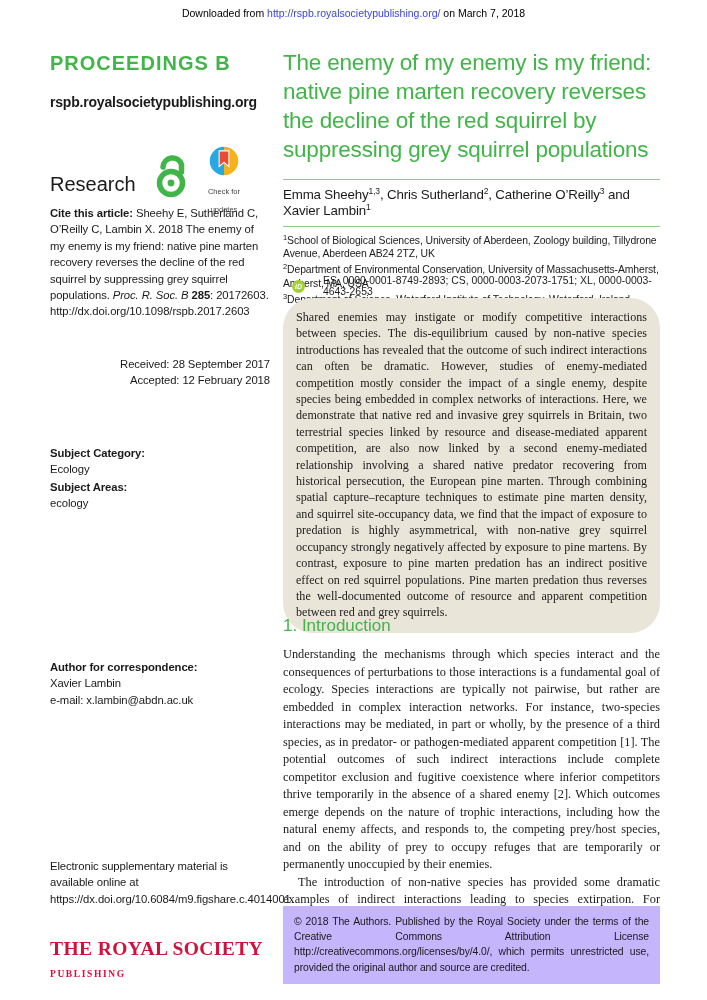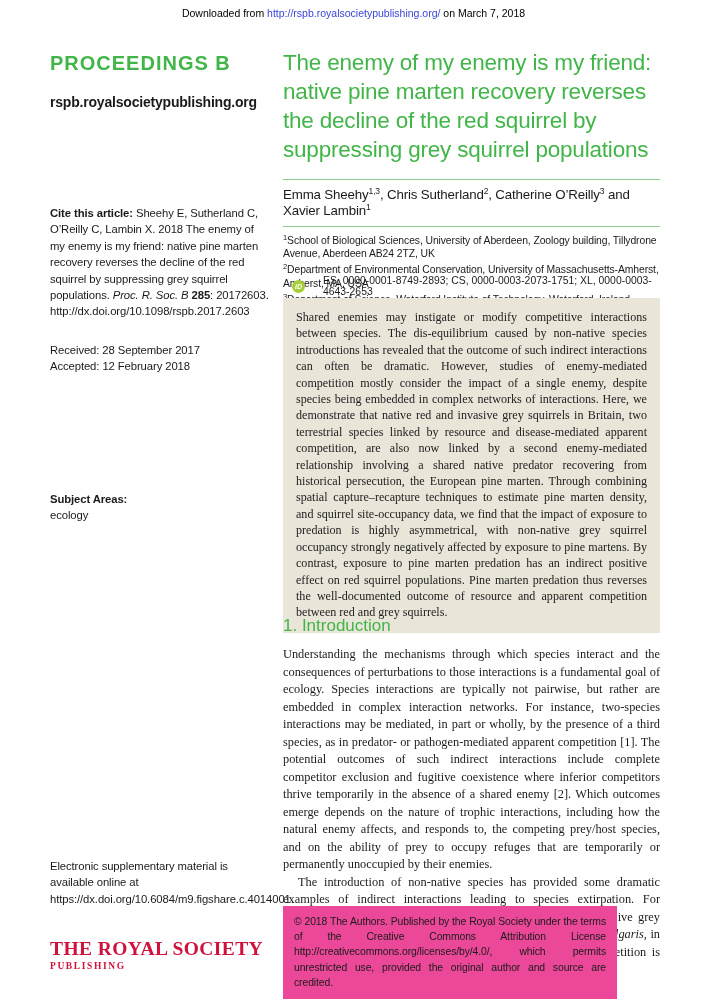--- a/index.html
+++ b/index.html
@@ -32,29 +32,29 @@
   }
   .research-row { position: absolute; top: 98px; left: 0; width: 220px; height: 54px; }
   .research-label { position: absolute; left: 0; bottom: 4px; font-size: 20px; color: #1a1a1a; }
   .oa-icon { position: absolute; left: 104px; top: 2px; }
   .crossmark { position: absolute; left: 148px; top: 0; width: 52px; text-align: center; cursor: pointer; }
   .crossmark .cm-text { font-size: 7.5px; line-height: 8.5px; color: #444; margin-top: 1px; }
 
   .small-block { font-size: 11.3px; line-height: 16.4px; color: #1a1a1a; letter-spacing: -0.1px; }
   .small-block b { letter-spacing: -0.1px; }
   .cite-block { position: absolute; top: 157px; left: 0; width: 220px; }
-  .received-block { position: absolute; top: 294px; left: 0; width: 220px; }
+  .received-block { position: absolute; top: 308px; left: 0; width: 220px; text-align: right; }
   .subject-cat { position: absolute; top: 397px; left: 0; width: 220px; }
-  .subject-areas { position: absolute; top: 443px; left: 0; width: 220px; }
+  .subject-areas { position: absolute; top: 431px; left: 0; width: 220px; }
   .keywords { position: absolute; top: 489px; left: 0; width: 220px; }
   .correspondence { position: absolute; top: 611px; left: 0; width: 220px; }
   .esm { position: absolute; top: 810px; left: 0; width: 220px; }
   .rs-logo { position: absolute; top: 890px; left: 0; width: 220px; font-family: "Liberation Serif", serif; color: #d0113b; }
   .rs-main { font-size: 19.5px; font-weight: bold; letter-spacing: 0.4px; white-space: nowrap; }
-  .rs-sub { font-size: 9.5px; font-weight: bold; letter-spacing: 1.6px; margin-top: 1px; }
+  .rs-sub { font-size: 9.5px; font-weight: bold; letter-spacing: 1.6px; margin-top: 9px; }
 
   
   .right { position: absolute; left: 283px; top: 48px; width: 377px; }
   .title {
     position: absolute; top: 0; left: 0; width: 377px;
     font-size: 22.5px; line-height: 29px; font-weight: normal;
     color: #42b549; letter-spacing: -0.2px;
   }
   .authors-band {
     position: absolute; top: 131px; left: 0; width: 377px;
@@ -67,74 +67,104 @@
   .affils sup { font-size: 7.5px; }
   .orcid-row { position: absolute; top: 227px; left: 9px; width: 377px; font-size: 10.4px; color: #1a1a1a; display: flex; align-items: center; gap: 18px; }
   .orcid-icon {
     display: inline-flex; align-items: center; justify-content: center;
     width: 13px; height: 13px; border-radius: 50%;
     background: #a6ce39; color: #fff; font-size: 7px; font-weight: bold; font-style: italic;
     flex: 0 0 13px;
   }
   .abstract-box {
     position: absolute; top: 250px; left: 0; width: 377px;
-    background: #e9e5d8; padding: 11px 13px 12px 13px;
+    background: #e9e5d8; padding: 11px 13px 12px 13px; border-radius: 30px;
   }
   .abstract-box p {
     font-family: "Liberation Serif", serif;
     font-size: 12.1px; line-height: 16.4px; text-align: justify; color: #222;
   }
   .intro-h { position: absolute; top: 568px; left: 0; font-size: 17px; font-weight: normal; color: #42b549; }
   .intro-body { position: absolute; top: 598px; left: 0; width: 377px; }
   .body-p {
     font-family: "Liberation Serif", serif;
     font-size: 12.35px; line-height: 17.5px; text-align: justify; color: #1a1a1a;
   }
   .body-p.indent { text-indent: 15px; }
   .license-box {
-    position: absolute; top: 858px; left: 0; width: 334px;
-    background: #ec4899; padding: 8px 11px 9px 11px;
+    position: absolute; top: 858px; left: 0; width: 377px;
+    background: #c4b5fd; padding: 8px 11px 9px 11px;
     font-size: 10.4px; line-height: 15.2px; color: #1a1a1a; text-align: justify; letter-spacing: -0.1px;
   }
   .license-box a { color: #1a1a1a; text-decoration: none; }
   .plain-link { color: #1a1a1a; text-decoration: none; }
 </style>
 </head>
 <body>
 
 <div class="page">
 
   <div class="dl-header">
     <span>Downloaded from </span><a href="#">http://rspb.royalsocietypublishing.org/</a><span> on March 7, 2018</span>
   </div>
 
   <aside class="left">
 
     <div class="brand">PROCEEDINGS B</div>
 
     <div class="site">rspb.royalsocietypublishing.org</div>
 
+    <div class="research-row">
+      <span class="research-label">Research</span>
+      <span class="oa-icon">
+        <svg width="34" height="50" viewBox="0 0 34 50">
+          <path d="M9 19 A 9.5 9.5 0 0 1 27.5 16.5 L27.5 24" fill="none" stroke="#42b549" stroke-width="5.5" stroke-linecap="round"></path>
+          <circle cx="17" cy="35" r="11.5" fill="none" stroke="#42b549" stroke-width="5.5"></circle>
+          <circle cx="17" cy="35" r="3.4" fill="#42b549"></circle>
+        </svg>
+      </span>
+      <span class="crossmark">
+        <svg width="30" height="30" viewBox="0 0 40 40">
+          <path d="M20 1 A19 19 0 0 0 20 39 Z" fill="#27a8e0"></path>
+          <path d="M20 1 A19 19 0 0 1 20 39 Z" fill="#f6b21b"></path>
+          <path d="M13.5 6.5 h13 v21 l-6.5 -5.8 l-6.5 5.8 z" fill="#e94b35" stroke="#ffffff" stroke-width="1.4"></path>
+        </svg>
+        <span class="cm-text">
+          <span>Check for</span><br>
+          <span>updates</span>
+        </span>
+      </span>
+    </div>
 
     <div class="cite-block small-block">
       <b>Cite this article:</b><span> Sheehy E, Sutherland C, O’Reilly C, Lambin X. 2018 The enemy of my enemy is my friend: native pine marten recovery reverses the decline of the red squirrel by suppressing grey squirrel populations. </span><i>Proc. R. Soc. B</i><b> 285</b><span>: 20172603.</span><br>
       <a href="#" class="plain-link">http://dx.doi.org/10.1098/rspb.2017.2603</a>
     </div>
 
     <div class="received-block small-block">
       <span>Received: 28 September 2017</span><br>
       <span>Accepted: 12 February 2018</span>
     </div>
 
+    <div class="subject-cat small-block">
+      <b>Subject Category:</b><br>
+      <span>Ecology</span>
+    </div>
 
     <div class="subject-areas small-block">
       <b>Subject Areas:</b><br>
       <span>ecology</span>
     </div>
 
 
+    <div class="correspondence small-block">
+      <b>Author for correspondence:</b><br>
+      <span>Xavier Lambin</span><br>
+      <span>e-mail: x.lambin@abdn.ac.uk</span>
+    </div>
 
     <div class="esm small-block">Electronic supplementary material is available online at https://dx.doi.org/10.6084/m9.figshare.c.4014001.</div>
 
     <div class="rs-logo">
       <div class="rs-main">THE ROYAL SOCIETY</div>
       <div class="rs-sub">PUBLISHING</div>
     </div>
 
   </aside>
 

